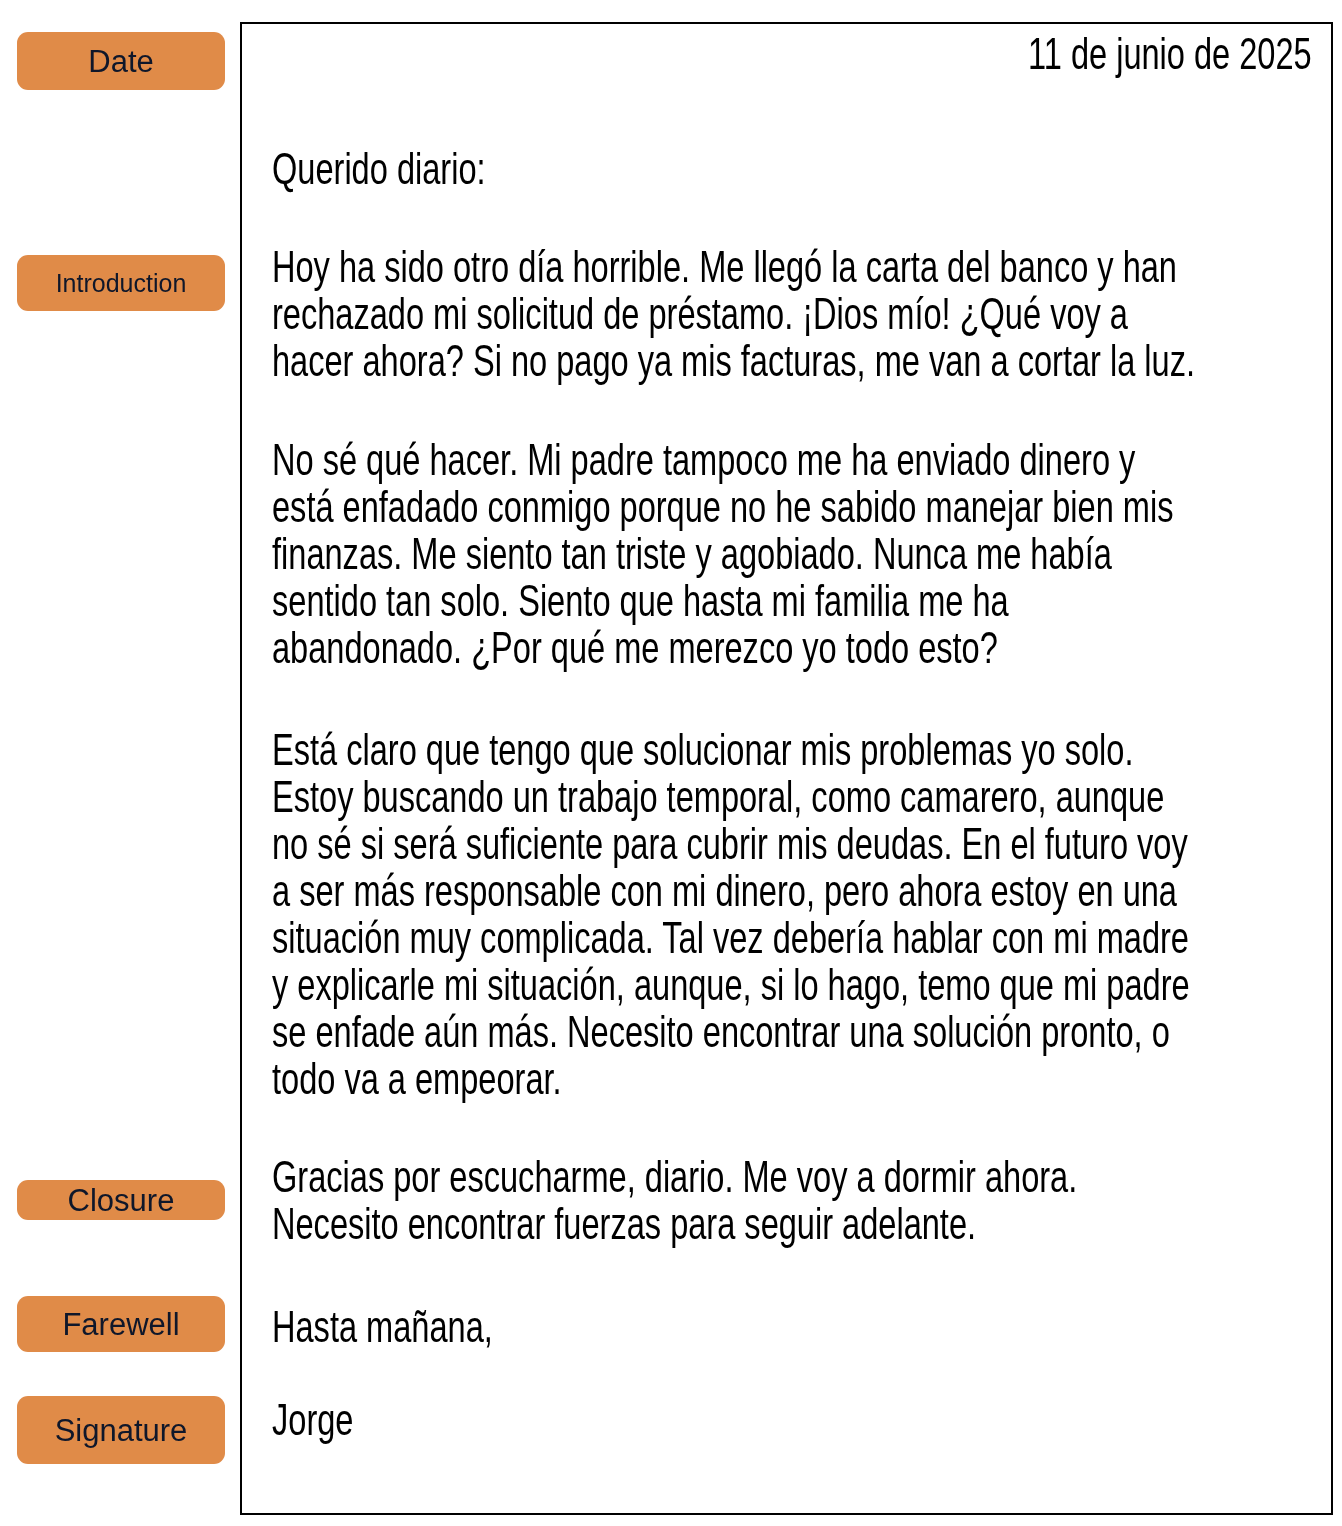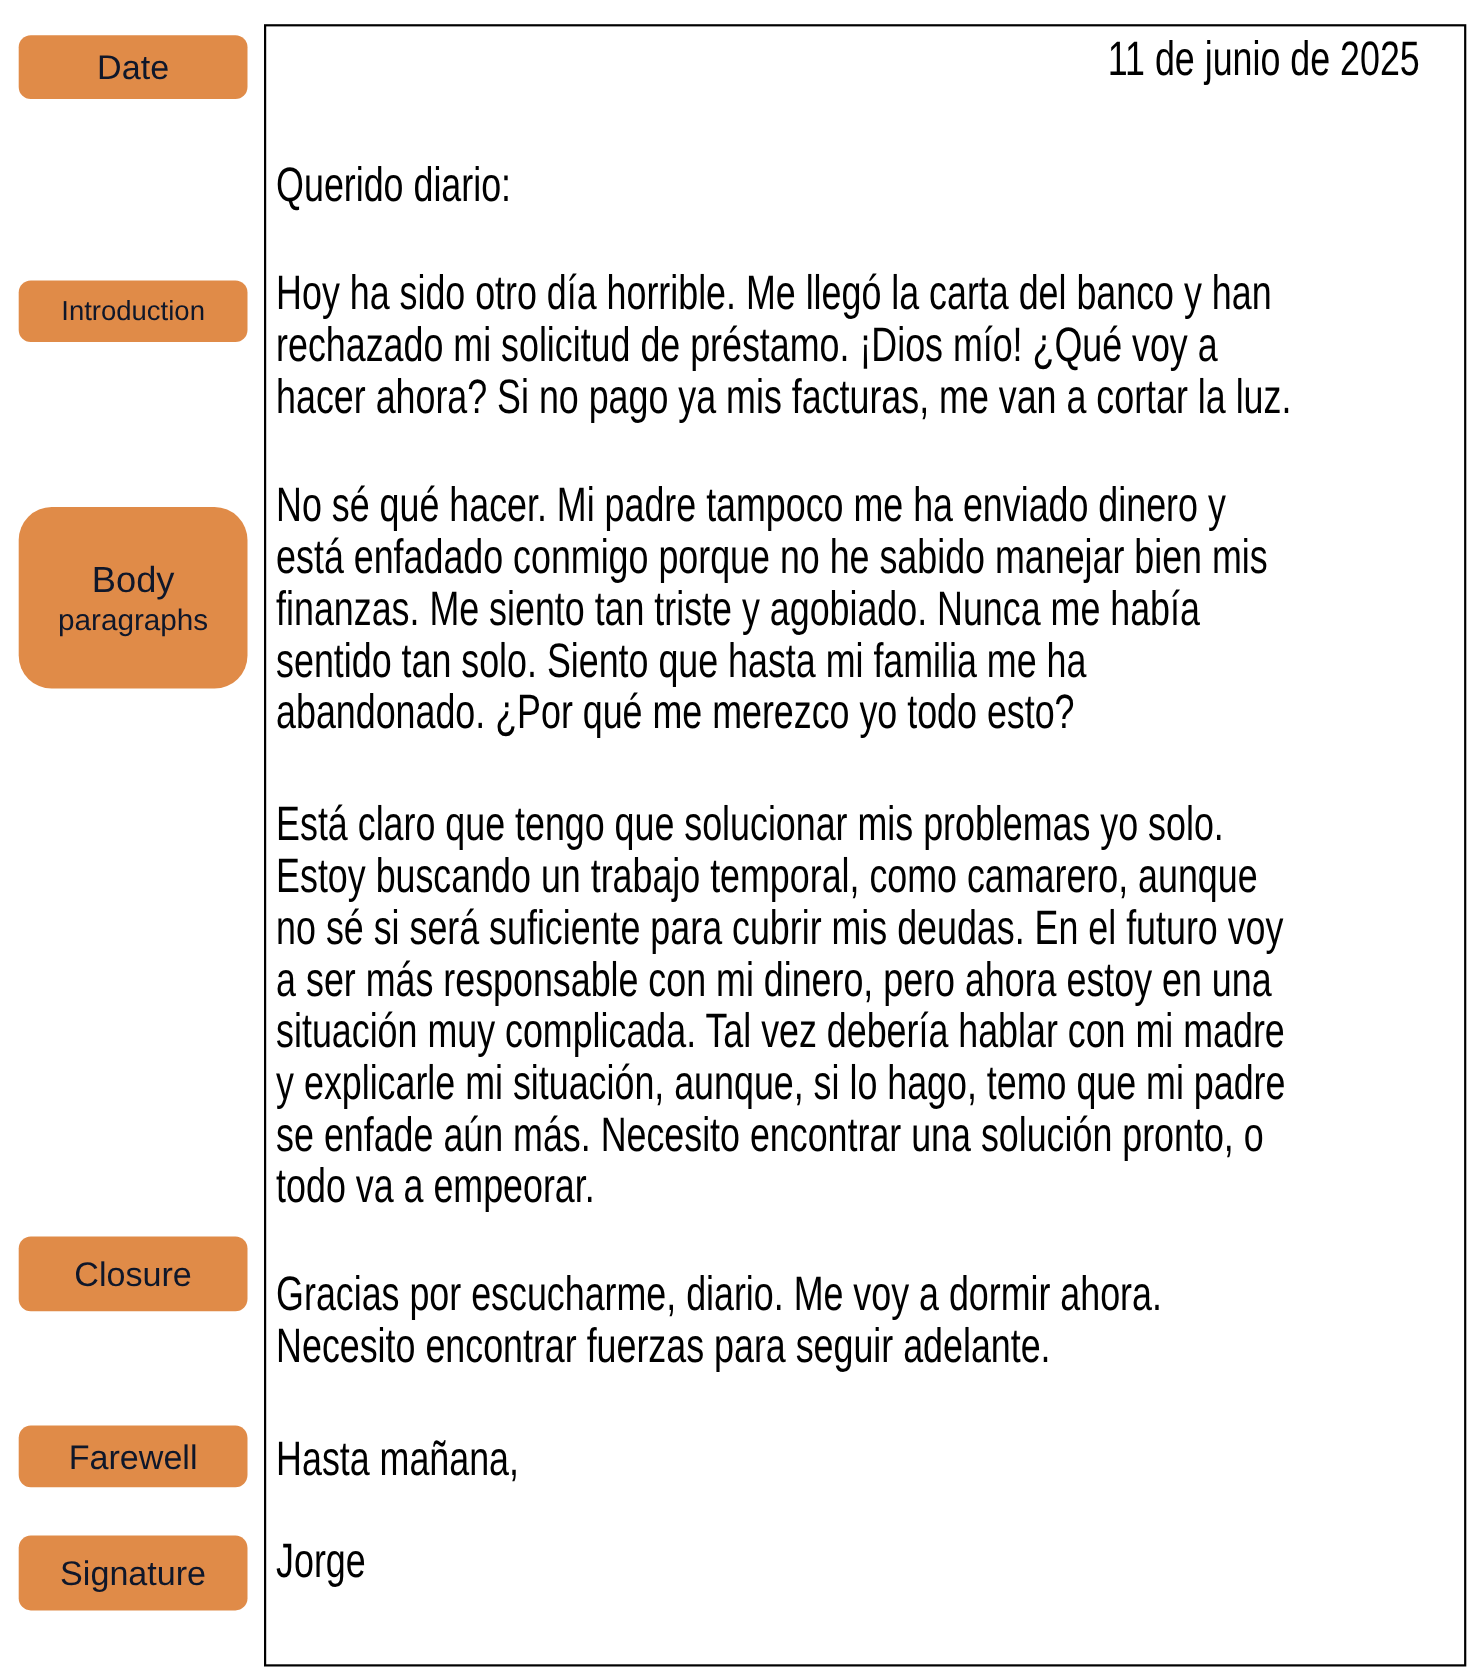--- a/index.html
+++ b/index.html
@@ -25,35 +25,35 @@
     font-size: 31px;
     line-height: 1;
     text-align: center;
   }
   .lbl-date         { top: 32px;   height: 58px; }
   .lbl-greeting     { top: 142px;  height: 56px; }
   .lbl-introduction { top: 255px;  height: 56px; font-size: 25px; }
   .lbl-body         { top: 461px;  height: 165px; border-radius: 30px; flex-direction: column; gap: 8px; }
   .lbl-body .t1     { font-size: 33px; line-height: 1; }
   .lbl-body .t2     { font-size: 27px; line-height: 1; }
-  .lbl-closure      { top: 1124px; height: 68px; }
+  .lbl-closure      { top: 1180px; height: 40px; }
   .lbl-farewell     { top: 1296px; height: 56px; border-radius: 11px; }
   .lbl-signature    { top: 1383px; height: 68px; margin-top: 13px; }
 
   
   .doc-box {
     position: absolute;
     left: 240px;
     top: 22px;
     width: 1093px;
     height: 1493px;
     box-sizing: border-box;
     border: 2px solid #000000;
     background: #ffffff;
-    padding: 6px 0 0 9px;
+    padding: 6px 0 0 30px;
     overflow: hidden;
   }
   
   .doc-text {
     width: 1405px;
     transform: scaleX(0.74);
     transform-origin: 0 0;
     font-size: 44px;
     line-height: 47px;
     color: #000000;
@@ -69,24 +69,20 @@
   .b-signature { margin-top: 46px; }
 </style>
 </head>
 <body>
 
 <div class="page">
 
   <div class="side-label lbl-date">Date</div>
   <div class="side-label lbl-introduction">Introduction</div>
 
-  <div class="side-label lbl-body">
-    <span class="t1">Body</span>
-    <span class="t2">paragraphs</span>
-  </div>
 
   <div class="side-label lbl-closure">Closure</div>
   <div class="side-label lbl-farewell">Farewell</div>
   <div class="side-label lbl-signature">Signature</div>
 
   <div class="doc-box">
     <div class="doc-text">
       <div class="date-line">11 de junio de 2025</div>
       <div class="b-greeting">Querido diario:</div>
       <div class="b-para1">Hoy ha sido otro día horrible. Me llegó la carta del banco y han

